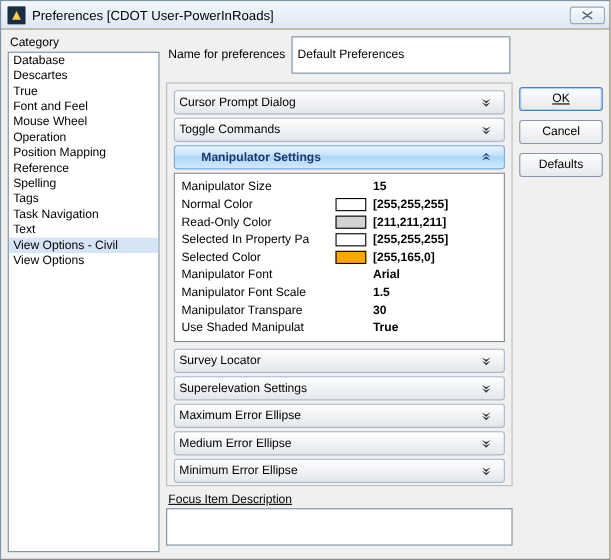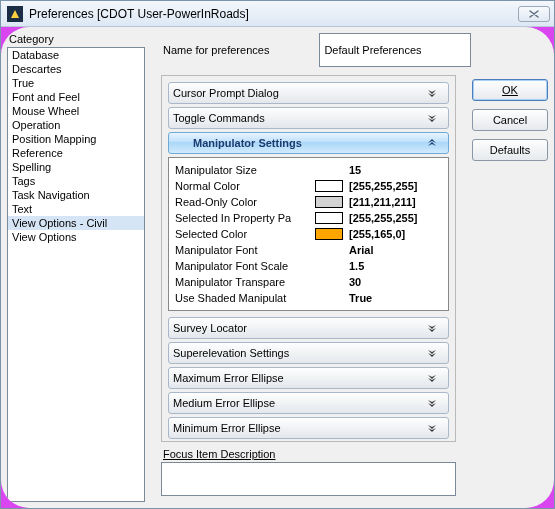--- a/index.html
+++ b/index.html
@@ -2,21 +2,21 @@
 <html><head>
 <meta charset="utf-8">
 <style>
   * { box-sizing: border-box; font-family: "Segoe UI", Tahoma, sans-serif; }
   html,body { margin:0; padding:0; }
   body { background:#fff; }
 
   .window {
     width:555px; height:509px;
     border:1px solid #7a94ab;
-    background:#d946ef;
+    background:#a16207;
     display:flex; flex-direction:column;
     box-shadow:0 0 4px rgba(0,0,0,0.25);
   }
   .titlebar {
     height:26px;
     background:linear-gradient(#f3f7fc,#dde8f5);
     border-bottom:1px solid #b7c7d8;
     display:flex; align-items:center;
     padding:0 4px 0 6px;
     font-size:12px; color:#000;
@@ -32,24 +32,23 @@
     width:32px; height:16px;
     border:1px solid #9aa8b8; border-radius:3px;
     background:linear-gradient(#f7fafd,#e1e9f3);
     display:flex; align-items:center; justify-content:center;
     color:#5a6a7c; font-size:10px; line-height:1;
   }
 
   .client {
     flex:1; display:flex;
     padding:6px 6px 6px 6px;
-    gap:16px;
+    gap:6px;
     background:#f0f0f0;
     overflow:hidden;
-    border-radius:28px;
   }
 
   
   .cat-panel {
     width:138px; display:flex; flex-direction:column;
   }
   .cat-panel .cat-label {
     font-size:11px; color:#000; padding:0 2px 2px 2px;
   }
   .cat-list {
@@ -74,21 +73,21 @@
   }
   .pref-name-row {
     display:flex; align-items:center; gap:6px;
     font-size:11px; color:#000;
     padding:0 2px 8px 2px;
   }
   .pref-name-row .lbl { white-space:nowrap; }
   .pref-name-row input {
     flex:1; height:18px;
     border:1px solid #7a8a99; background:#fff;
-    font-size:11px; padding:16px 4px;margin-left:44px;
+    font-size:11px; padding:16px 4px;
   }
 
   .section-stack {
     border:1px solid #b9b9b9;
     background:#f0f0f0;
     padding:6px 6px 2px 6px;
     flex:0 0 auto;
     display:flex; flex-direction:column; gap:3px;
   }
   .section-hdr {

